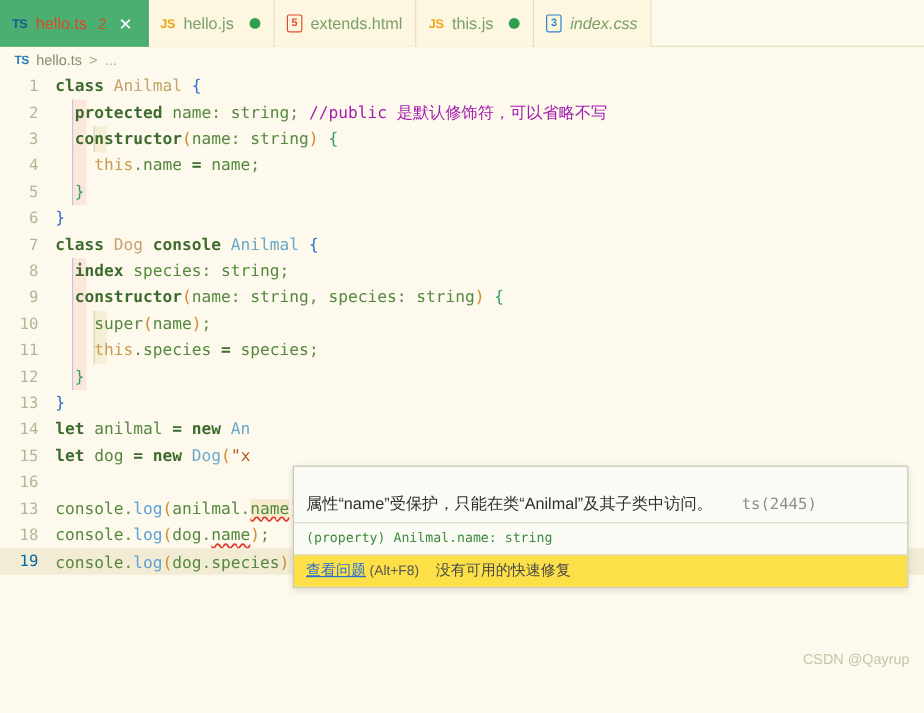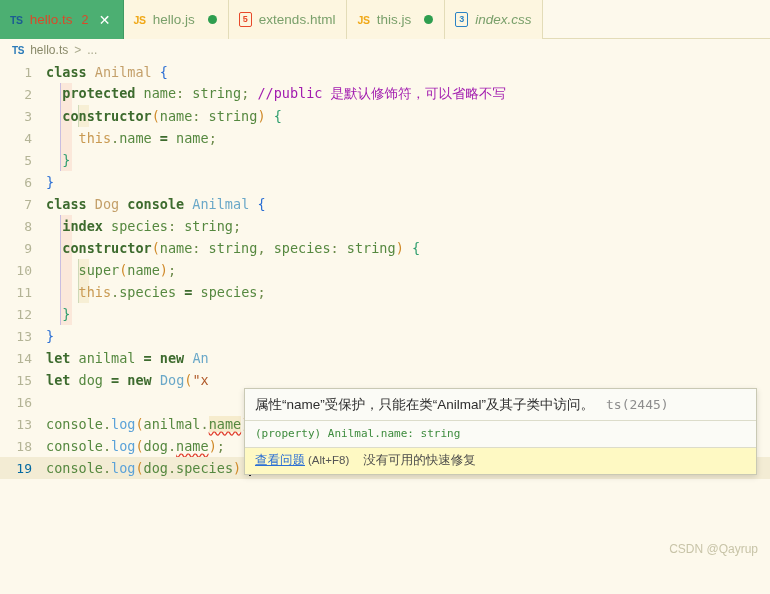--- a/index.html
+++ b/index.html
@@ -162,37 +162,37 @@
     position: absolute;
     left: 244px; top: 327px;
     width: 513px;
     background: #fbfbf6;
     border: 1px solid #c9c9b4;
     box-shadow: 0 2px 6px rgba(0,0,0,0.14);
     font-family: "Liberation Sans", sans-serif;
     z-index: 20;
   }
   .tt-row1 {
-    padding: 7px 10px 6px 10px;
+    padding: 22px 10px 6px 10px;
     font-size: 13.5px;
     color: #2e2e2e;
-    display: flex; align-items: baseline; gap: 12px;
+    display: flex; align-items: baseline; gap: 24px;
   }
   .tt-code { color: #8d8d8d; font-family: "DejaVu Sans Mono", "Liberation Mono", monospace; font-size: 13px; }
   .tt-div { height: 1px; background: #dcdcca; }
   .tt-row2 {
     padding: 6px 10px 7px 10px;
     font-family: "DejaVu Sans Mono", "Liberation Mono", monospace;
     font-size: 11px;
     color: #3d6b2e;
   }
   .tt-row2 .tt-paren { color: #3d8b3d; }
   .tt-row2 .tt-sig { color: #3d8b3d; }
   .tt-actions {
-    background: #fef9c3;
+    background: #fde047;
     border-top: 1px solid #dcdcca;
     padding: 4px 10px 5px 10px;
     font-size: 12px;
     display: flex; align-items: baseline; gap: 14px;
   }
   .tt-link { color: #2b6fd4; text-decoration: underline; cursor: pointer; font-size: 12.5px; }
   .tt-key { color: #555; font-size: 11.5px; margin-left: 3px; }
   .tt-note { color: #4a4a4a; font-size: 12.5px; }
 
   

